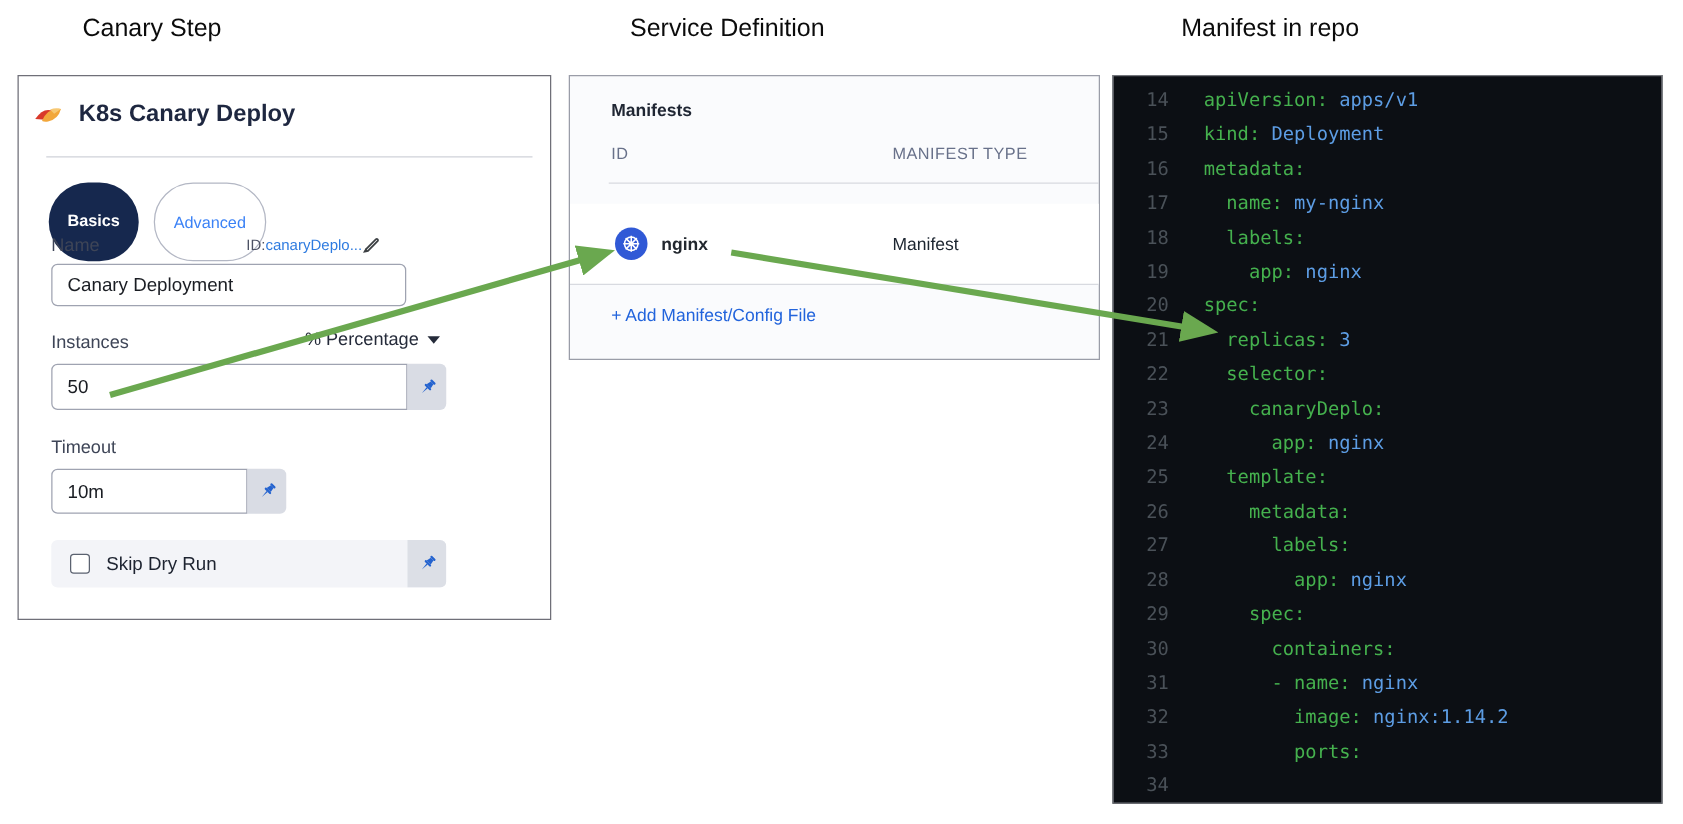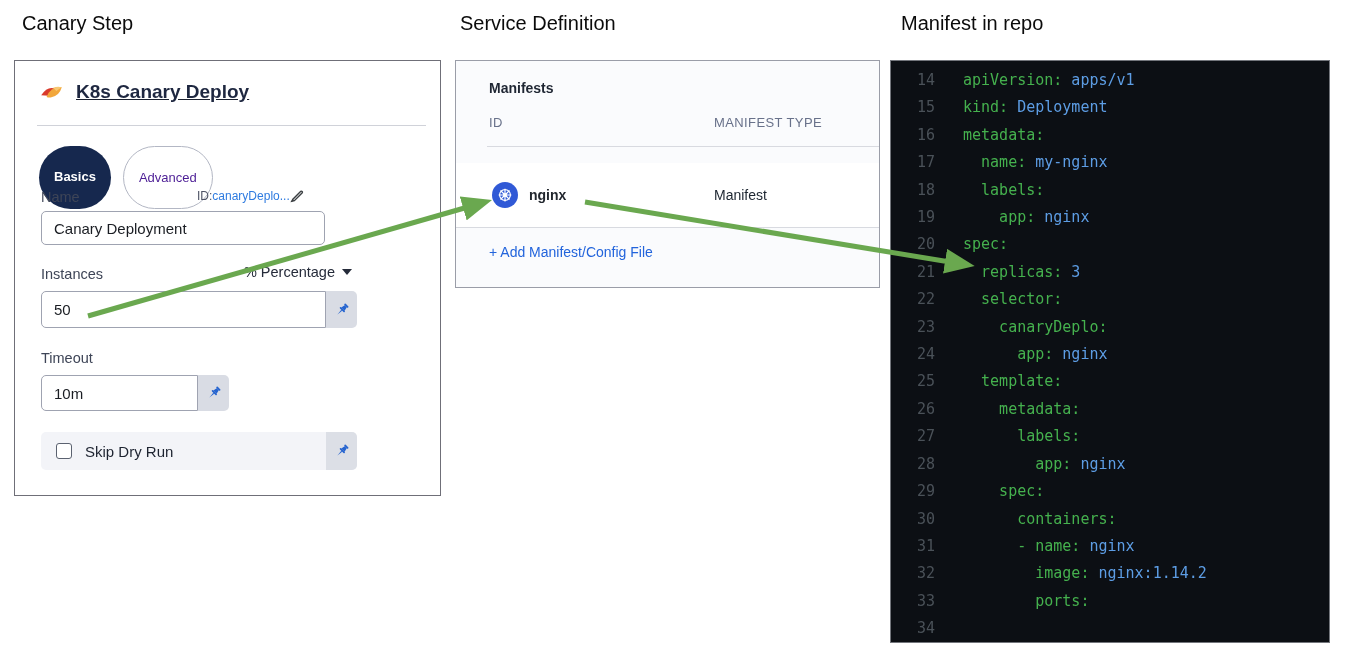--- a/index.html
+++ b/index.html
@@ -1,34 +1,34 @@
 <!DOCTYPE html>
 <html><head>
 <meta charset="utf-8">
 <style>
   * { margin:0; padding:0; box-sizing:border-box; }
   html,body { background:#ffffff; }
   body {
     width:1346px; height:659px; position:relative; overflow:hidden;
     font-family:"Liberation Sans", sans-serif; color:#1b2130;
   }
-  .fig-title { position:absolute; font-size:20px; color:#0b0b0b; }
+  .fig-title { position:absolute; font-size:20px; color:#0b0b0b;margin-left:44px; }
 
   
   .panel1 {
     position:absolute; left:14px; top:60px; width:427px; height:436px;
     background:#fff; border:1.5px solid #6f6f78;
   }
-  .p1-header { position:absolute; left:24px; top:18px; display:flex; align-items:center; gap:11px;text-decoration:underline; }
+  .p1-header { position:absolute; left:11px; top:18px; display:flex; align-items:center; gap:11px; }
   .p1-header .ttl { font-size:19px; font-weight:bold; color:#1e2740; }
   .p1-divider { position:absolute; left:22px; right:14px; top:64px; border-top:1px solid #d0d2d9; }
   .tabs { position:absolute; left:24px; top:85px; display:flex; gap:12px; }
   .pill { font-size:13px; padding:23px 15px; border-radius:999px; line-height:15px; cursor:default; }
   .pill.active { background:#16284e; color:#fff; font-weight:bold; }
-  .pill.inactive { background:#fff; color:#4c1d95; border:1px solid #b3b7c4; }
+  .pill.inactive { background:#fff; color:#3b82f6; border:1px solid #b3b7c4; }
   .field-label { font-size:14.5px; color:#3e4557; }
   .lbl-name { position:absolute; left:26px; top:128px; }
   .id-cluster { position:absolute; left:182px; top:128px; display:flex; align-items:center; gap:0; font-size:12px; }
   .id-prefix { color:#4d5264; }
   .id-value { color:#2e7be0; }
   .textinput {
     position:absolute; background:#fff; border:1px solid #9fa3b1; border-radius:5px;
     font-size:15px; color:#1a1d23; font-family:"Liberation Sans",sans-serif; padding:0 12px;
   }
   .name-input { left:26px; top:150px; width:284px; height:34px; }

